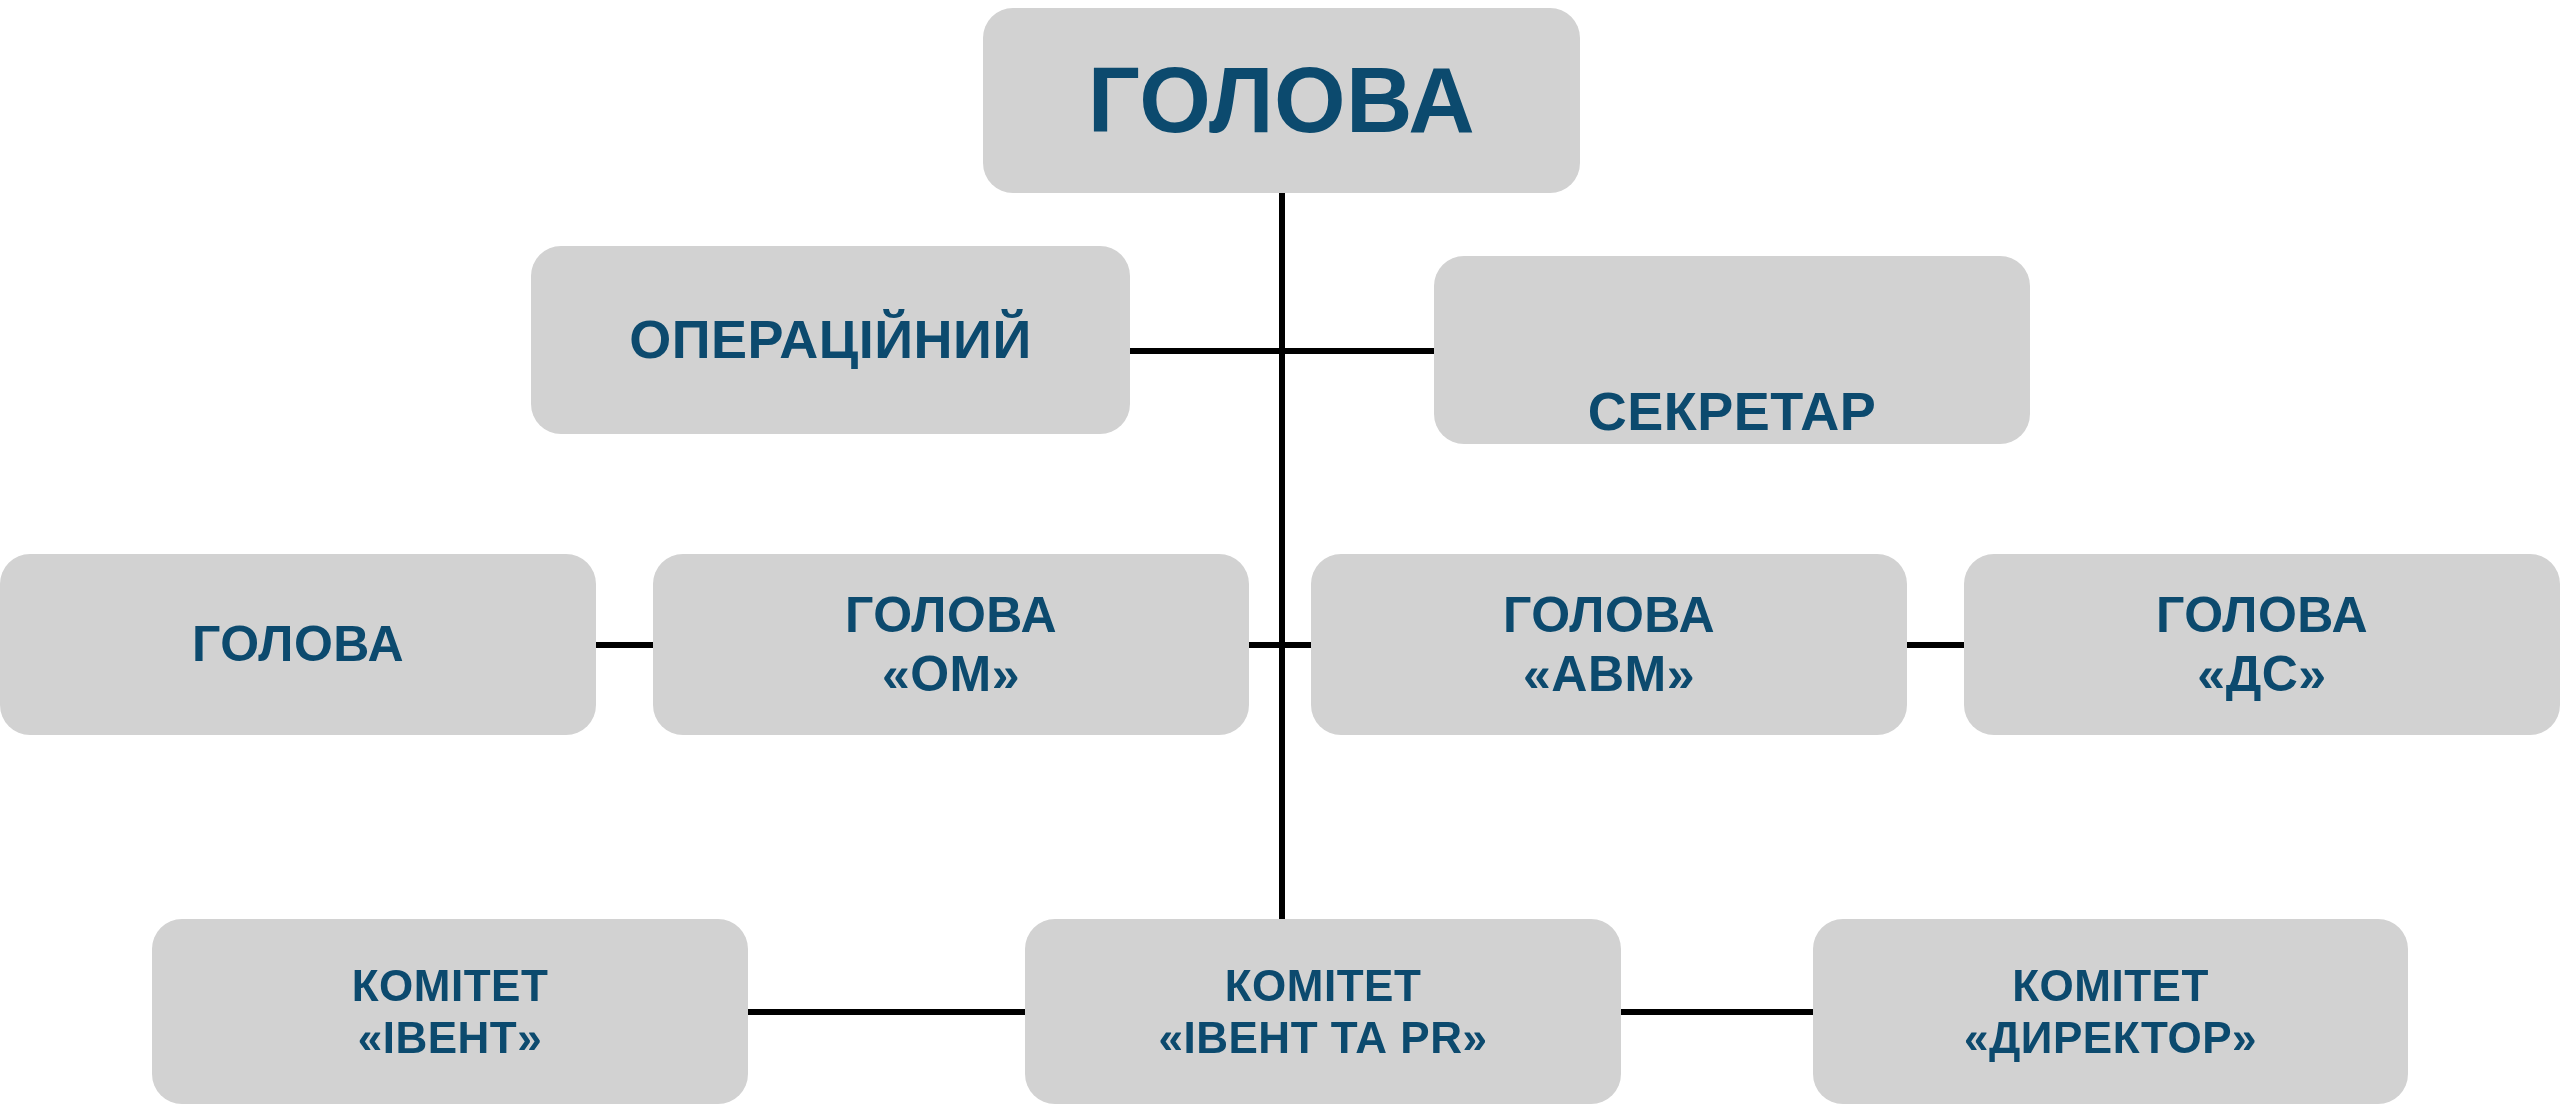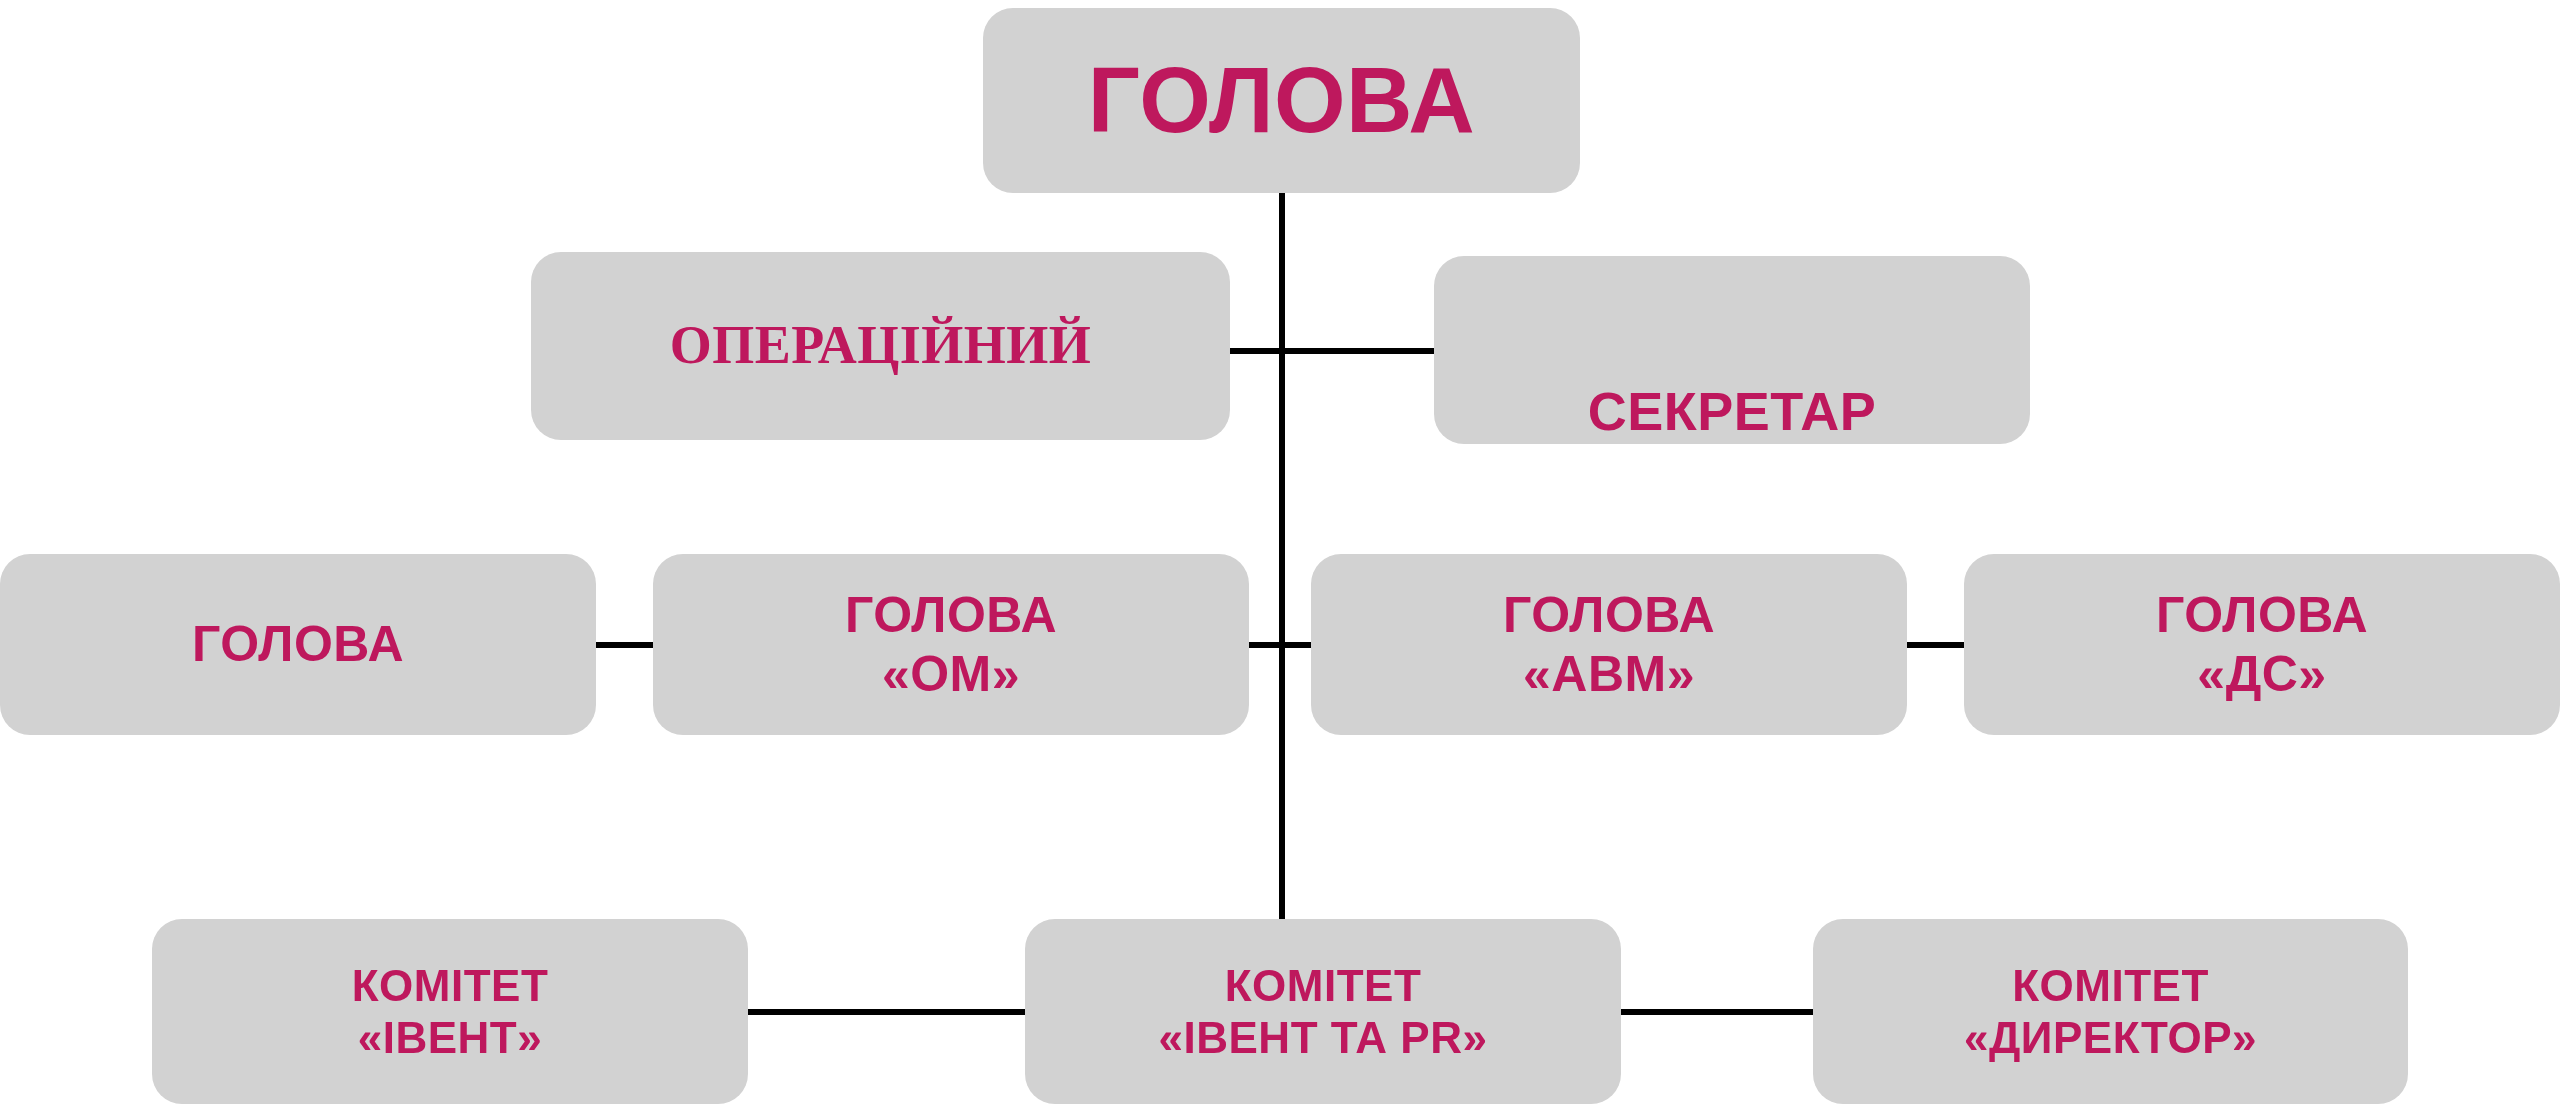--- a/index.html
+++ b/index.html
@@ -16,32 +16,32 @@
   }
   .node {
     position: absolute;
     background: #d2d2d2;
     border-radius: 30px;
     display: flex;
     flex-direction: column;
     align-items: center;
     justify-content: center;
     text-align: center;
-    color: #be185d;
+    color: #0c4a6e;
     font-weight: bold;
     line-height: 1.18;
     letter-spacing: 0.5px;
   }
   .node span { display: block; white-space: nowrap; }
 
   .connector { position: absolute; background: #000000; }
 
   
   .n-head        { left: 983px;  top: 8px;   width: 597px; height: 185px; font-size: 92px; }
-  .n-ops         { left: 531px;  top: 252px; width: 699px; height: 188px; font-size: 54px; font-family: Liberation Serif, serif; }
+  .n-ops         { left: 531px;  top: 246px; width: 599px; height: 188px; font-size: 54px; }
   .n-secretary   { left: 1434px; top: 256px; width: 596px; height: 188px; font-size: 54px; justify-content: flex-end; }
 
   .n-design      { left: 0px;    top: 554px; width: 596px; height: 181px; font-size: 50px; }
   .n-om          { left: 653px;  top: 554px; width: 596px; height: 181px; font-size: 50px; }
   .n-avm         { left: 1311px; top: 554px; width: 596px; height: 181px; font-size: 50px; }
   .n-ds          { left: 1964px; top: 554px; width: 596px; height: 181px; font-size: 50px; }
 
   .n-event       { left: 152px;  top: 919px; width: 596px; height: 185px; font-size: 44px; }
   .n-media       { left: 1025px; top: 919px; width: 596px; height: 185px; font-size: 44px; }
   .n-volunteers  { left: 1813px; top: 919px; width: 595px; height: 185px; font-size: 44px; }

